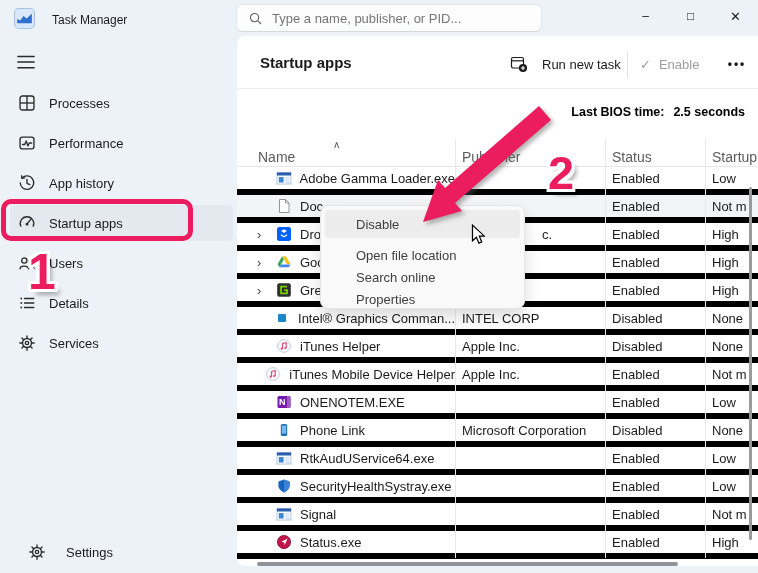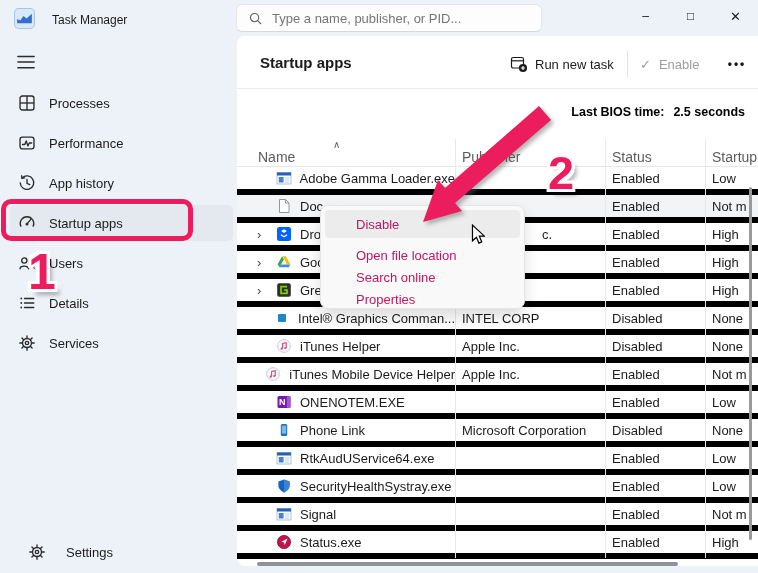--- a/index.html
+++ b/index.html
@@ -38,21 +38,21 @@
   }
   .nav-item.sel { background:#E3E9EE; }
   .nav-item .lbl { font-size:13px; color:#1b1b1b; }
   .settings-item { position:absolute; left:10px; top:534px; width:223px;gap:20px; }
   
   .panel {
     position:absolute; left:237px; top:36px; width:521px; height:530px;
     background:#ffffff; border-radius:8px 0 0 8px;
   }
   .page-title { position:absolute; left:260px; top:54px; font-size:15px; font-weight:700; }
-  .runtask { position:absolute; left:510px; top:50px; height:28px; display:flex; align-items:center; gap:7px; }
+  .runtask { position:absolute; left:510px; top:50px; height:28px; display:flex; align-items:center; gap:14px; }
   .runtask .lbl { font-size:13px; }
   .hdr-vdiv { position:absolute; left:627px; top:51px; width:1px; height:27px; background:#e3e3e3; }
   .enable-btn { position:absolute; left:640px; top:50px; height:28px; display:flex; align-items:center; gap:8px; color:#9d9d9d; }
   .enable-btn .chk { font-size:13px; }
   .more-btn { position:absolute; left:724px; top:52px; width:26px; height:24px;
     display:flex; align-items:center; justify-content:center;
     font-size:12px; letter-spacing:2px; color:#1b1b1b; font-weight:700; }
   .hdr-line { position:absolute; left:237px; top:88px; width:521px; height:1px; background:#ececec; }
   .bios { position:absolute; right:13px; top:105px; font-size:12.5px; font-weight:600; color:#000; }
   .bios .val { margin-left:9px; }
@@ -80,21 +80,21 @@
   .c-impact { flex:1; padding-left:7px; white-space:nowrap; overflow:hidden; }
   
   .vscroll { position:absolute; left:749px; top:187px; width:3px; height:353px; background:#9a9a9a; border-radius:2px; }
   .hscroll { position:absolute; left:257px; top:562px; width:421px; height:4px; background:#8f9399; border-radius:2px; }
   
   .ctxmenu {
     position:absolute; left:320px; top:205px; width:205px; height:104px; z-index:50;
     background:#f9f9f9; border:1px solid #e5e5e5; border-radius:8px;
     box-shadow:0 8px 16px rgba(0,0,0,0.14); padding-top:4px;
   }
-  .ctx-item { height:22px; display:flex; align-items:center; padding-left:35px; font-size:13px; color:#be185d; }
+  .ctx-item { height:22px; display:flex; align-items:center; padding-left:35px; font-size:13px; color:#404040; }
   .ctx-item.first { height:28px; margin:0 4px 6px 4px; padding-left:31px; border-radius:4px; }
   .ctx-item.hl { background:#ececec; }
   
   .anno-box {
     position:absolute; left:1px; top:199px; width:192px; height:42px; z-index:200;
     border:5px solid #EB1D5E; border-radius:10px; pointer-events:none;
   }
   .anno-num {
     position:absolute; z-index:210; color:#EB1D5E; font-weight:700; pointer-events:none;
     text-shadow:-3px -3px 0 #fff, 3px -3px 0 #fff, -3px 3px 0 #fff, 3px 3px 0 #fff,

